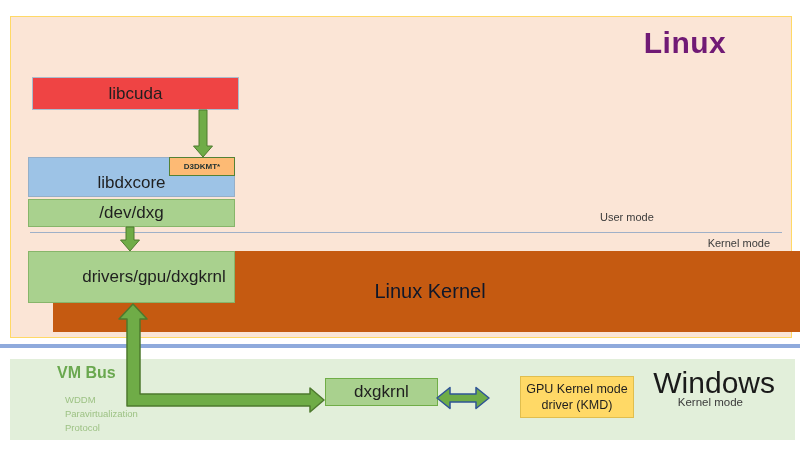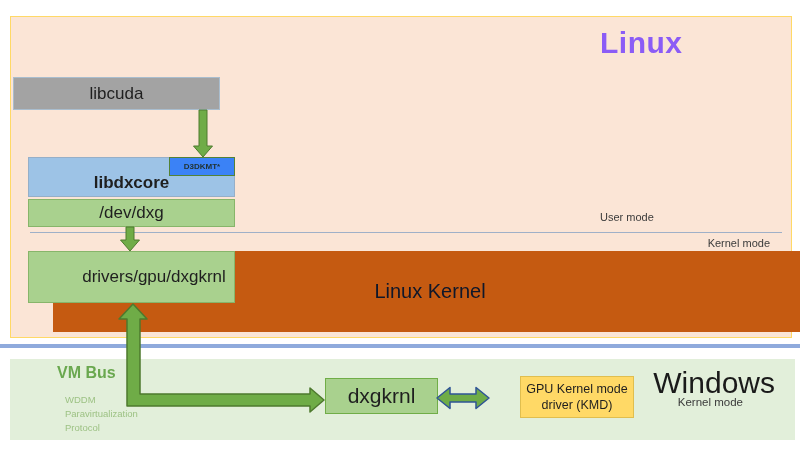--- a/index.html
+++ b/index.html
@@ -5,41 +5,41 @@
   html,body{margin:0;padding:0;background:#fff;}
   .canvas{
     position:relative;width:800px;height:450px;background:#ffffff;overflow:hidden;
     font-family:"Liberation Sans", sans-serif;color:#1f1f1f;
   }
   .abs{position:absolute;box-sizing:border-box;}
   .box{display:flex;align-items:center;justify-content:center;text-align:center;}
 
   
   .linux-region{left:10px;top:16px;width:782px;height:322px;background:#FBE5D6;border:1.5px solid #FFD966;}
-  .linux-title{left:600px;top:26px;width:170px;text-align:left;font-size:30px;font-weight:bold;color:#8b5cf6;letter-spacing:.5px;}
-  .libcuda{left:13px;top:77px;width:207px;height:33px;background:#a3a3a3;border:1px solid #A9BDCE;font-size:17px;}
-  .libdxcore{left:28px;top:157px;width:207px;height:40px;background:#9DC3E6;border:1px solid #96AFC8;font-size:17px;padding-top:12px;font-weight:bold;}
-  .d3dkmt{left:169px;top:157px;width:66px;height:19px;background:#3b82f6;border:1px solid #548235;font-size:8px;font-weight:bold;color:#233;z-index:3;}
+  .linux-title{left:600px;top:26px;width:170px;text-align:center;font-size:30px;font-weight:bold;color:#701a75;letter-spacing:.5px;}
+  .libcuda{left:32px;top:77px;width:207px;height:33px;background:#ef4444;border:1px solid #A9BDCE;font-size:17px;}
+  .libdxcore{left:28px;top:157px;width:207px;height:40px;background:#9DC3E6;border:1px solid #96AFC8;font-size:17px;padding-top:12px;}
+  .d3dkmt{left:169px;top:157px;width:66px;height:19px;background:#fdba74;border:1px solid #548235;font-size:8px;font-weight:bold;color:#233;z-index:3;}
   .devdxg{left:28px;top:199px;width:207px;height:28px;background:#A9D18E;border:1px solid #87B56A;font-size:17px;}
   .mode-divider{left:30px;top:232px;width:752px;height:1px;background:#9FB0C8;}
   .user-mode{left:600px;top:211px;width:168px;text-align:left;font-size:11px;color:#3b3b3b;}
   .kernel-mode-linux{left:600px;top:237px;width:170px;text-align:right;font-size:11px;color:#3b3b3b;}
   .linux-kernel{left:28px;top:251px;width:754px;height:81px;background:#C55A11;font-size:20px;color:#0f172a;z-index:1;margin-left:25px;}
   .drivers{left:28px;top:251px;width:207px;height:52px;background:#A9D18E;border:1px solid #87B56A;font-size:17px;z-index:2;padding-left:45px;}
 
   
   .vmbus-line{left:0;top:344px;width:800px;height:3px;background:#4472C4;border-top:2px solid #8FAADC;border-bottom:2px solid #8FAADC;}
 
   
   .windows-region{left:10px;top:359px;width:785px;height:81px;background:#E2EFDA;}
   .vmbus-title{left:57px;top:364px;font-size:16px;font-weight:bold;color:#6AA84F;}
   .vmbus-sub{left:57px;top:393px;font-size:9.5px;line-height:14px;color:#9DC284;margin-left:8px;}
   .windows-title{left:600px;top:366px;width:175px;text-align:right;font-size:30px;font-weight:normal;color:#1a1a1a;}
   .kernel-mode-win{left:600px;top:396px;width:143px;text-align:right;font-size:11.5px;color:#3b3b3b;}
-  .dxgkrnl{left:325px;top:378px;width:113px;height:36px;background:#A9D18E;border:1.5px solid #70AD47;font-size:21px;z-index:2;}
+  .dxgkrnl{left:325px;top:378px;width:113px;height:28px;background:#A9D18E;border:1.5px solid #70AD47;font-size:17px;z-index:2;}
   .kmd{left:488px;top:376px;width:114px;height:42px;background:#FFD966;border:1px solid #E0BE4E;font-size:12.5px;line-height:16px;flex-direction:column;z-index:2;margin-left:32px;}
 
   .arrows{left:0;top:0;width:800px;height:450px;z-index:5;pointer-events:none;}
 </style>
 </head>
 <body>
 
 <div class="canvas">
 
   <div class="abs linux-region"></div>

